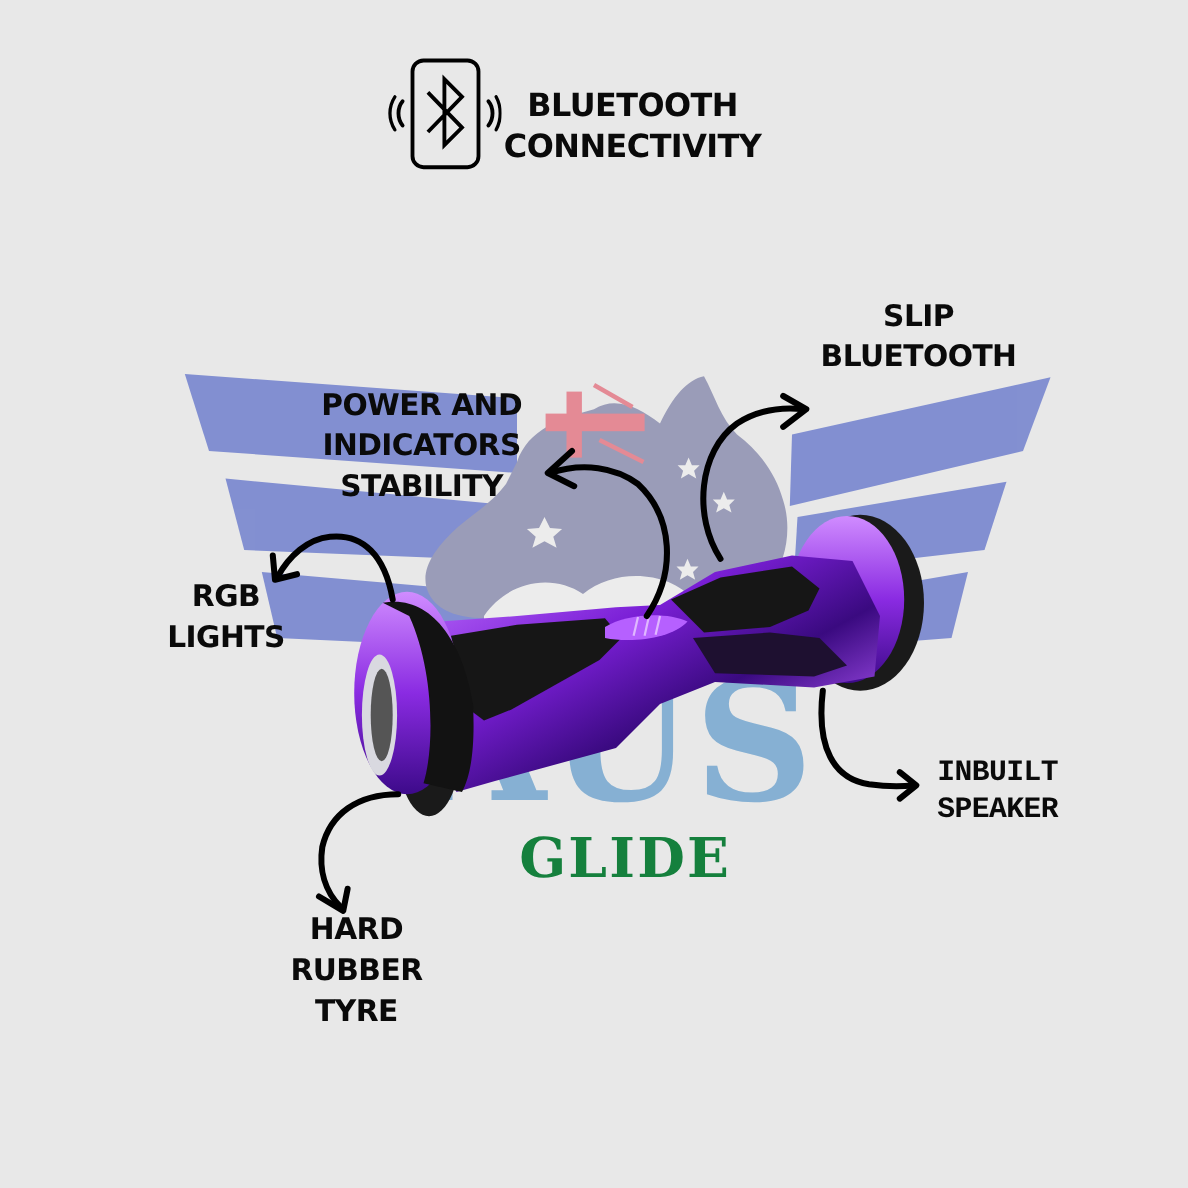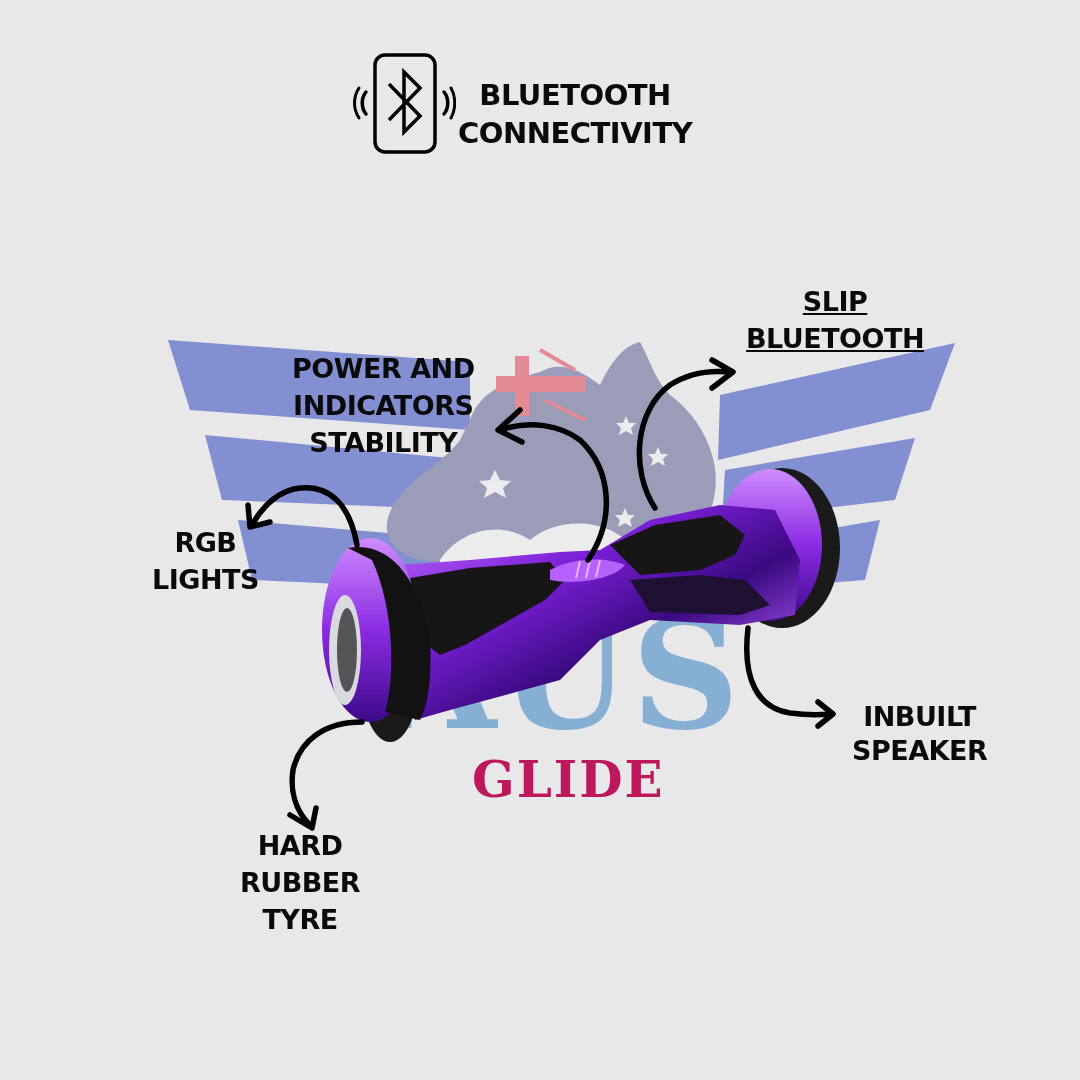--- a/index.html
+++ b/index.html
@@ -26,21 +26,21 @@
   .bt-title { left: 458px; top: 76px; font-size: 29px; line-height: 38px; text-align: center; }
   .logo-aus {
     position: absolute; left: 380px; top: 600px;
     font-family: "DejaVu Serif", "Liberation Serif", serif;
     font-weight: bold; font-size: 150px; color: #86b0d3;
     letter-spacing: 2px; line-height: 150px;
   }
   .logo-glide {
     position: absolute; left: 472px; top: 750px;
     font-family: "DejaVu Serif", "Liberation Serif", serif;
-    font-weight: bold; font-size: 50px; color: #be185d;
+    font-weight: bold; font-size: 50px; color: #15803d;
     letter-spacing: 2px; line-height: 60px;
   }
 </style>
 </head>
 <body>
 
 <svg class="layer" viewBox="0 0 1080 1080" xmlns="http://www.w3.org/2000/svg">
 
   <g fill="#7d8bd0" opacity="0.95">
     <polygon points="168,340 470,362 470,430 190,410"></polygon>
@@ -165,32 +165,32 @@
   <span>BLUETOOTH</span>
   <span>CONNECTIVITY</span>
 </div>
 
 <div class="label" style="left:292px;top:350px;">
   <span>POWER AND</span>
   <span>INDICATORS</span>
   <span>STABILITY</span>
 </div>
 
-<div class="label" style="left:746px;top:283px;text-decoration:underline;">
+<div class="label" style="left:746px;top:269px;">
   <span>SLIP</span>
   <span>BLUETOOTH</span>
 </div>
 
 <div class="label" style="left:152px;top:524px;">
   <span>RGB</span>
   <span>LIGHTS</span>
 </div>
 
-<div class="label" style="left:852px;top:700px;line-height:34px;">
+<div class="label" style="left:852px;top:686px;line-height:34px;font-family:Liberation Mono, monospace;">
   <span>INBUILT</span>
   <span>SPEAKER</span>
 </div>
 
-<div class="label" style="left:240px;top:827px;">
+<div class="label" style="left:264px;top:827px;">
   <span>HARD</span>
   <span>RUBBER</span>
   <span>TYRE</span>
 </div>
 
 </body></html>

